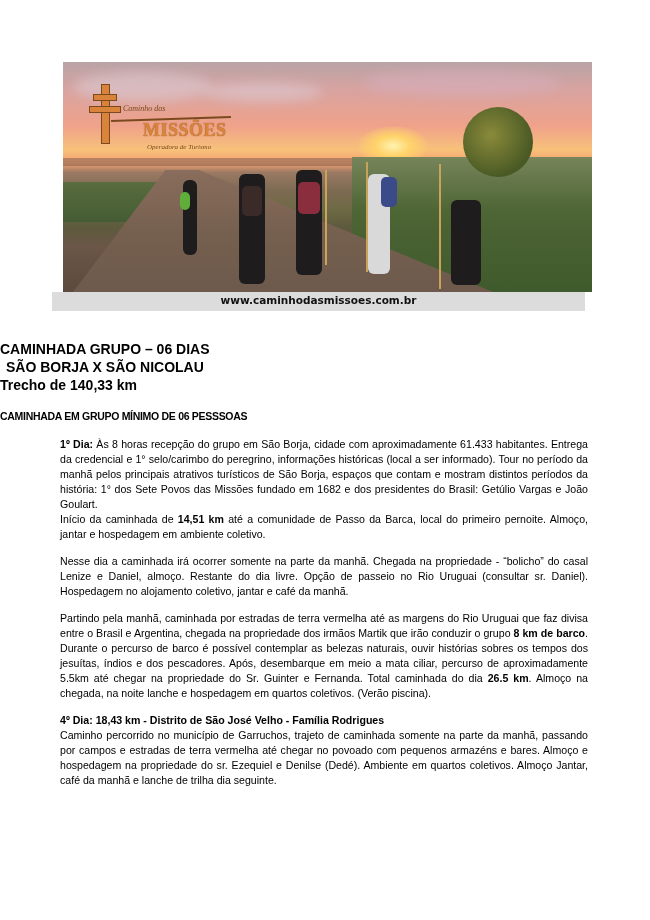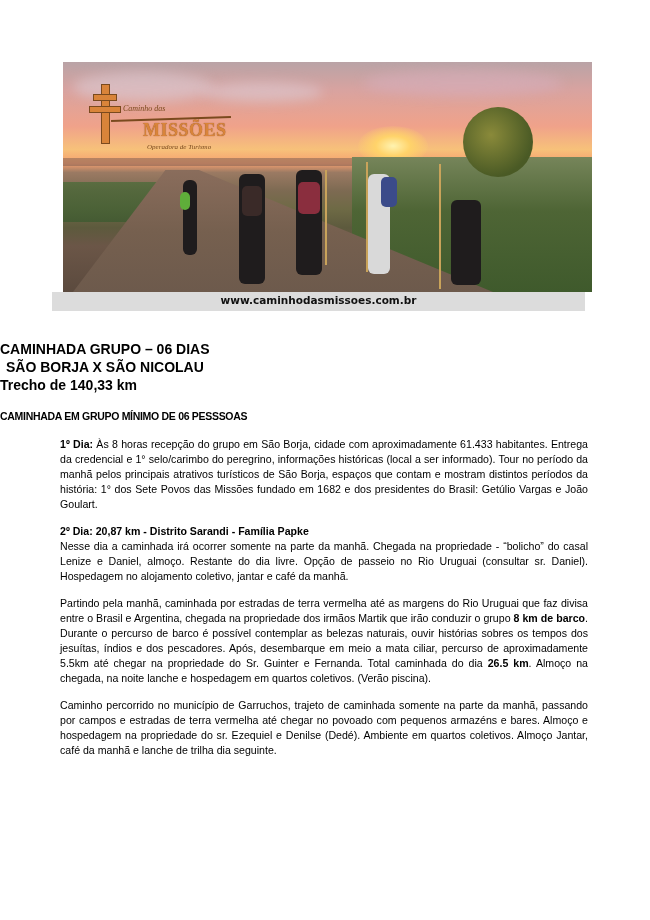--- a/index.html
+++ b/index.html
@@ -113,26 +113,27 @@
   <div class="url-bar">www.caminhodasmissoes.com.br</div>
 
   <div class="title t1">CAMINHADA GRUPO – 06 DIAS</div>
   <div class="title t2">SÃO BORJA X SÃO NICOLAU</div>
   <div class="title t3">Trecho de 140,33 km</div>
   <div class="title t4">CAMINHADA EM GRUPO MÍNIMO DE 06 PESSSOAS</div>
 
   <div class="body-text d1" id="itinerary">
       <div class="day">
         <p><b>1º Dia:</b><span> Às 8 horas recepção do grupo em São Borja, cidade com aproximadamente 61.433 habitantes. Entrega da credencial e 1° selo/carimbo do peregrino, informações históricas (local a ser informado). Tour no período da manhã pelos principais atrativos turísticos de São Borja, espaços que contam e mostram distintos períodos da história: 1° dos Sete Povos das Missões fundado em 1682 e dos presidentes do Brasil: Getúlio Vargas e João Goulart.</span></p>
+        <p><span>Início da caminhada de </span><b>14,51 km</b><span> até a comunidade de Passo da Barca, local do primeiro pernoite. Almoço, jantar e hospedagem em ambiente coletivo.</span></p>
       </div>
       <div class="day">
-        <p><b>2º Dia: 20,87 km - Distrito Sarandi - Família Papke</b></p>
         <p><span>Nesse dia a caminhada irá ocorrer somente na parte da manhã. Chegada na propriedade - “bolicho” do casal Lenize e Daniel, almoço. Restante do dia livre. Opção de passeio no Rio Uruguai (consultar sr. Daniel). Hospedagem no alojamento coletivo, jantar e café da manhã.</span></p>
       </div>
       <div class="day">
         <p><span>Partindo pela manhã, caminhada por estradas de terra vermelha até as margens do Rio Uruguai que faz divisa entre o Brasil e Argentina, chegada na propriedade dos irmãos Martik que irão conduzir o grupo </span><b>8 km de barco</b><span>. Durante o percurso de barco é possível contemplar as belezas naturais, ouvir histórias sobres os tempos dos jesuítas, índios e dos pescadores. Após, desembarque em meio a mata ciliar, percurso de aproximadamente 5.5km até chegar na propriedade do Sr. Guinter e Fernanda. Total caminhada do dia </span><b>26.5 km</b><span>. Almoço na chegada, na noite lanche e hospedagem em quartos coletivos. (Verão piscina).</span></p>
       </div>
       <div class="day">
+        <p><b>4º Dia: 18,43 km - Distrito de São José Velho - Família Rodrigues</b></p>
         <p><span>Caminho percorrido no município de Garruchos, trajeto de caminhada somente na parte da manhã, passando por campos e estradas de terra vermelha até chegar no povoado com pequenos armazéns e bares. Almoço e hospedagem na propriedade do sr. Ezequiel e Denilse (Dedé). Ambiente em quartos coletivos. Almoço Jantar, café da manhã e lanche de trilha dia seguinte.</span></p>
       </div>
     </div>
 
 </div>
 
 </body></html>

